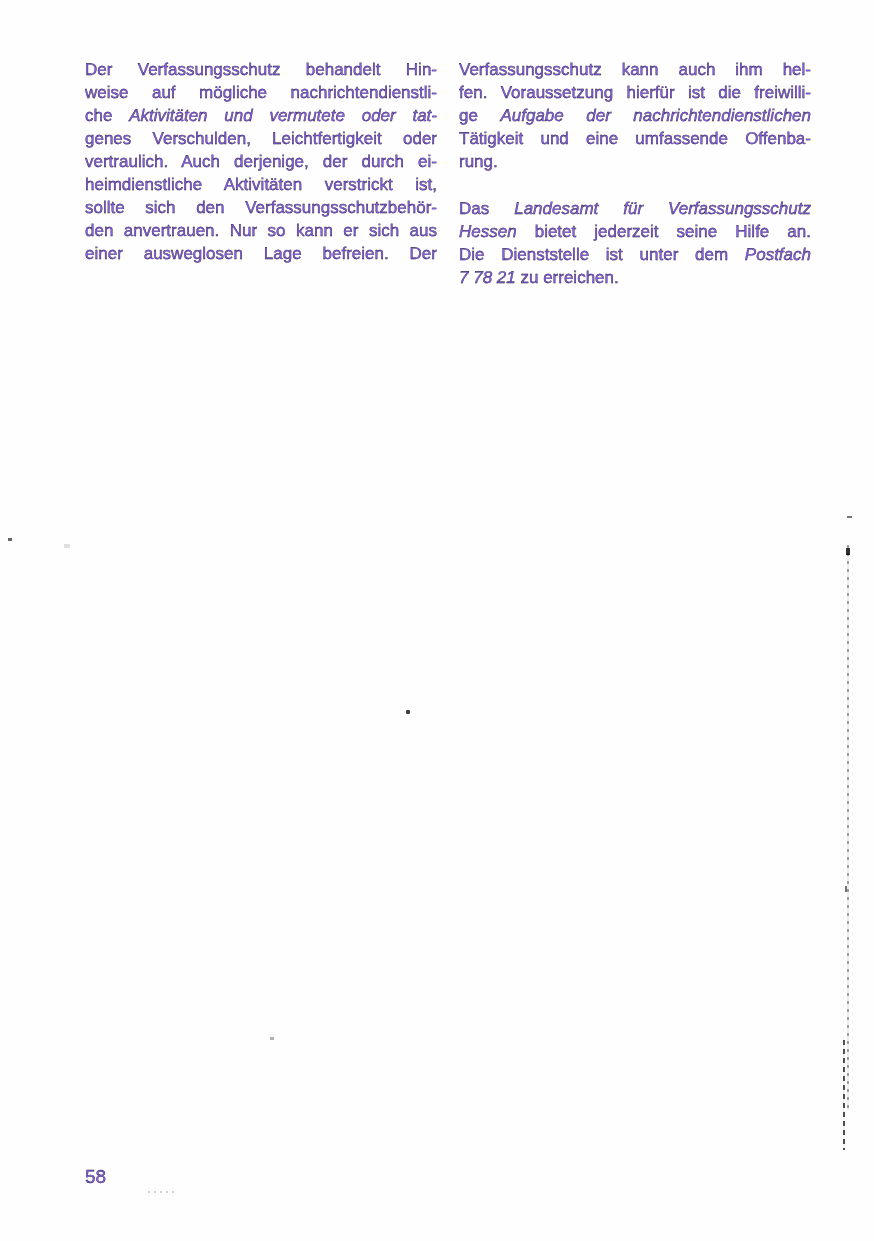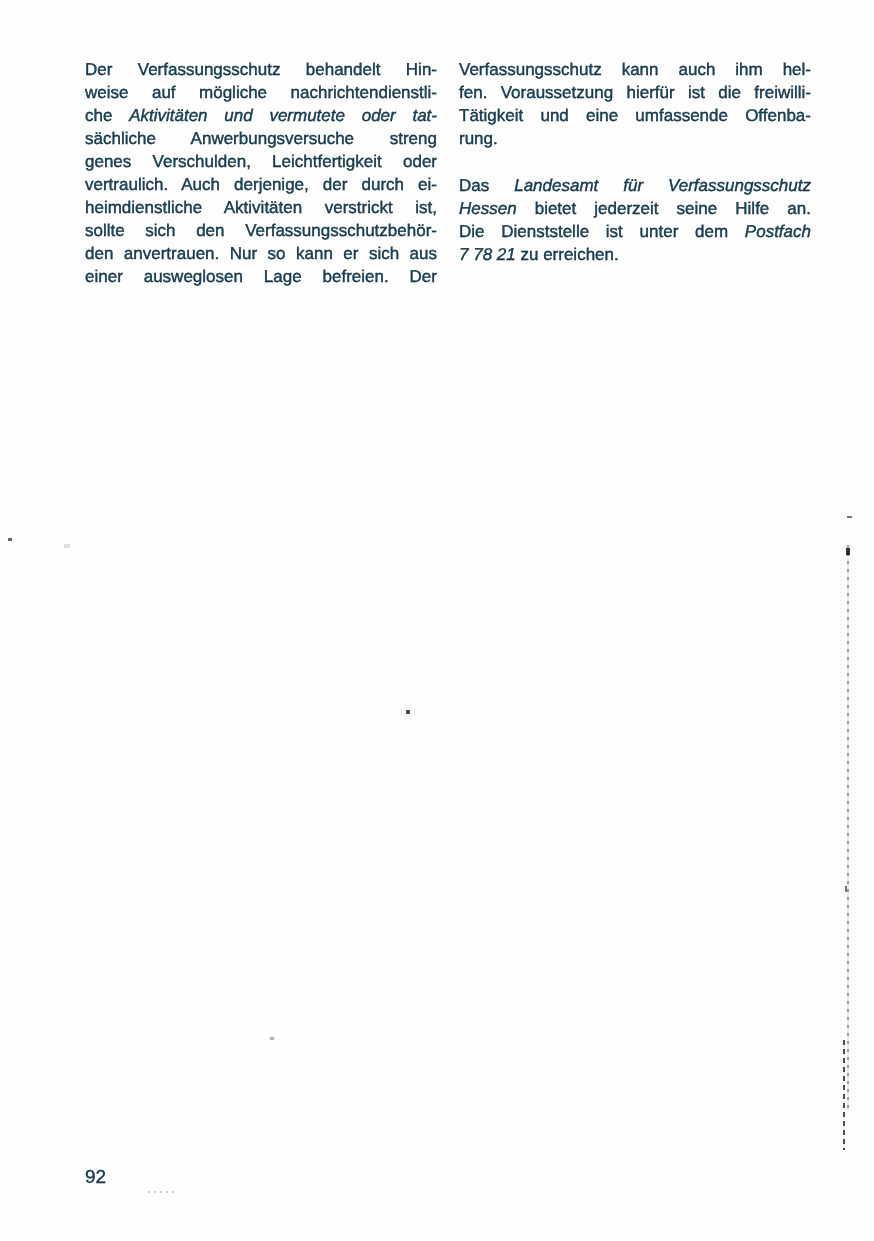--- a/index.html
+++ b/index.html
@@ -7,21 +7,21 @@
     padding: 0;
     background: #ffffff;
   }
   .sheet {
     position: relative;
     width: 874px;
     height: 1241px;
     background: #fefefe;
     overflow: hidden;
     font-family: "Liberation Sans", "DejaVu Sans", sans-serif;
-    color: #0c4a6e;
+    color: #8b5cf6;
   }
   .col {
     position: absolute;
     width: 352px;
     font-size: 17px;
     line-height: 23px;
     text-rendering: geometricPrecision;
     -webkit-text-stroke: 0.35px #141414;
   }
   .col-left  { left: 85px;  top: 58px; }
@@ -72,46 +72,46 @@
 </style>
 </head>
 <body>
 
 <div class="sheet">
   <div class="col col-left">
       <div class="para">
         <div class="line"><span>Der Verfassungsschutz behandelt Hin-</span></div>
         <div class="line"><span>weise auf mögliche nachrichtendienstli-</span></div>
         <div class="line"><span>che </span><span class="it">Aktivitäten und vermutete oder tat-</span></div>
-        <div class="line"><span>sächliche Anwerbungsversuche streng</span></div>
         <div class="line"><span>genes Verschulden, Leichtfertigkeit oder</span></div>
         <div class="line"><span>vertraulich. Auch derjenige, der durch ei-</span></div>
         <div class="line"><span>heimdienstliche Aktivitäten verstrickt ist,</span></div>
         <div class="line"><span>sollte sich den Verfassungsschutzbehör-</span></div>
         <div class="line"><span>den anvertrauen. Nur so kann er sich aus</span></div>
         <div class="line"><span>einer ausweglosen Lage befreien. Der</span></div>
       </div>
     </div>
 
   <div class="col col-right">
       <div class="para">
         <div class="line"><span>Verfassungsschutz kann auch ihm hel-</span></div>
         <div class="line"><span>fen. Voraussetzung hierfür ist die freiwilli-</span></div>
+        <div class="line"><span>ge </span><span class="it">Aufgabe der nachrichtendienstlichen</span></div>
         <div class="line"><span>Tätigkeit und eine umfassende Offenba-</span></div>
         <div class="line no-just"><span>rung.</span></div>
       </div>
       <div class="para">
         <div class="line"><span>Das </span><span class="it">Landesamt für Verfassungsschutz</span></div>
         <div class="line"><span class="it">Hessen</span><span> bietet jederzeit seine Hilfe an.</span></div>
         <div class="line"><span>Die Dienststelle ist unter dem </span><span class="it">Postfach</span></div>
         <div class="line no-just"><span class="it">7 78 21</span><span> zu erreichen.</span></div>
       </div>
     </div>
 
-  <div class="page-number">92</div>
+  <div class="page-number">58</div>
 
   <div class="artifact edge-dotted-line"></div>
   <div class="artifact edge-dotted-line2"></div>
   <div class="artifact speck-a"></div>
   <div class="artifact speck-b"></div>
   <div class="artifact speck-c"></div>
   <div class="artifact speck-d"></div>
   <div class="artifact speck-e"></div>
   <div class="artifact speck-f"></div>
   <div class="artifact speck-g"></div>

